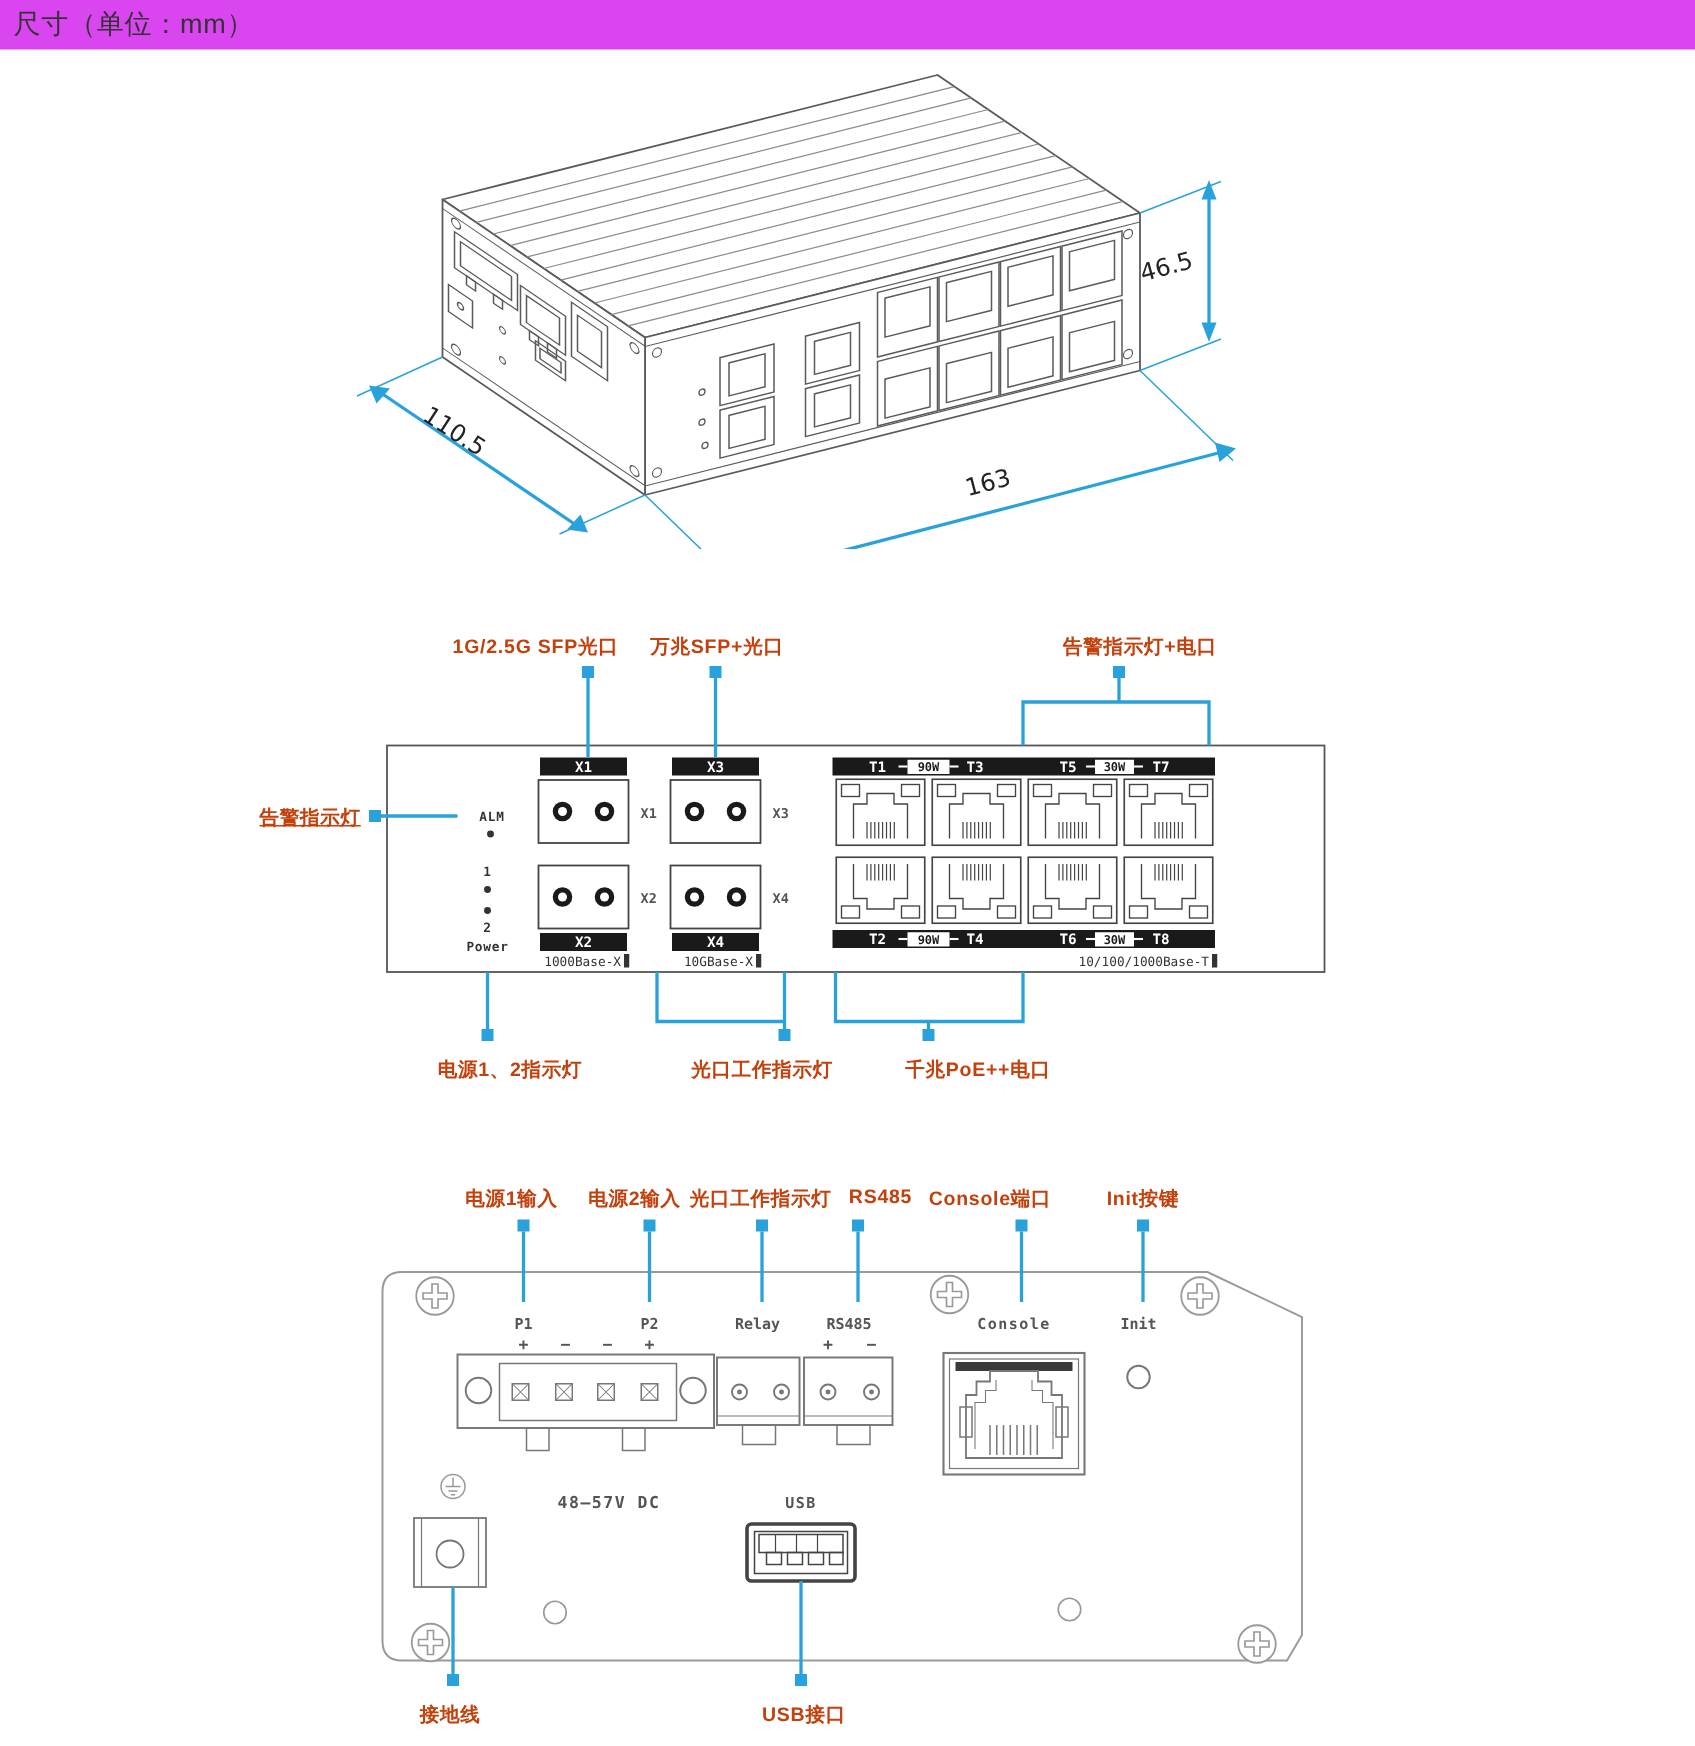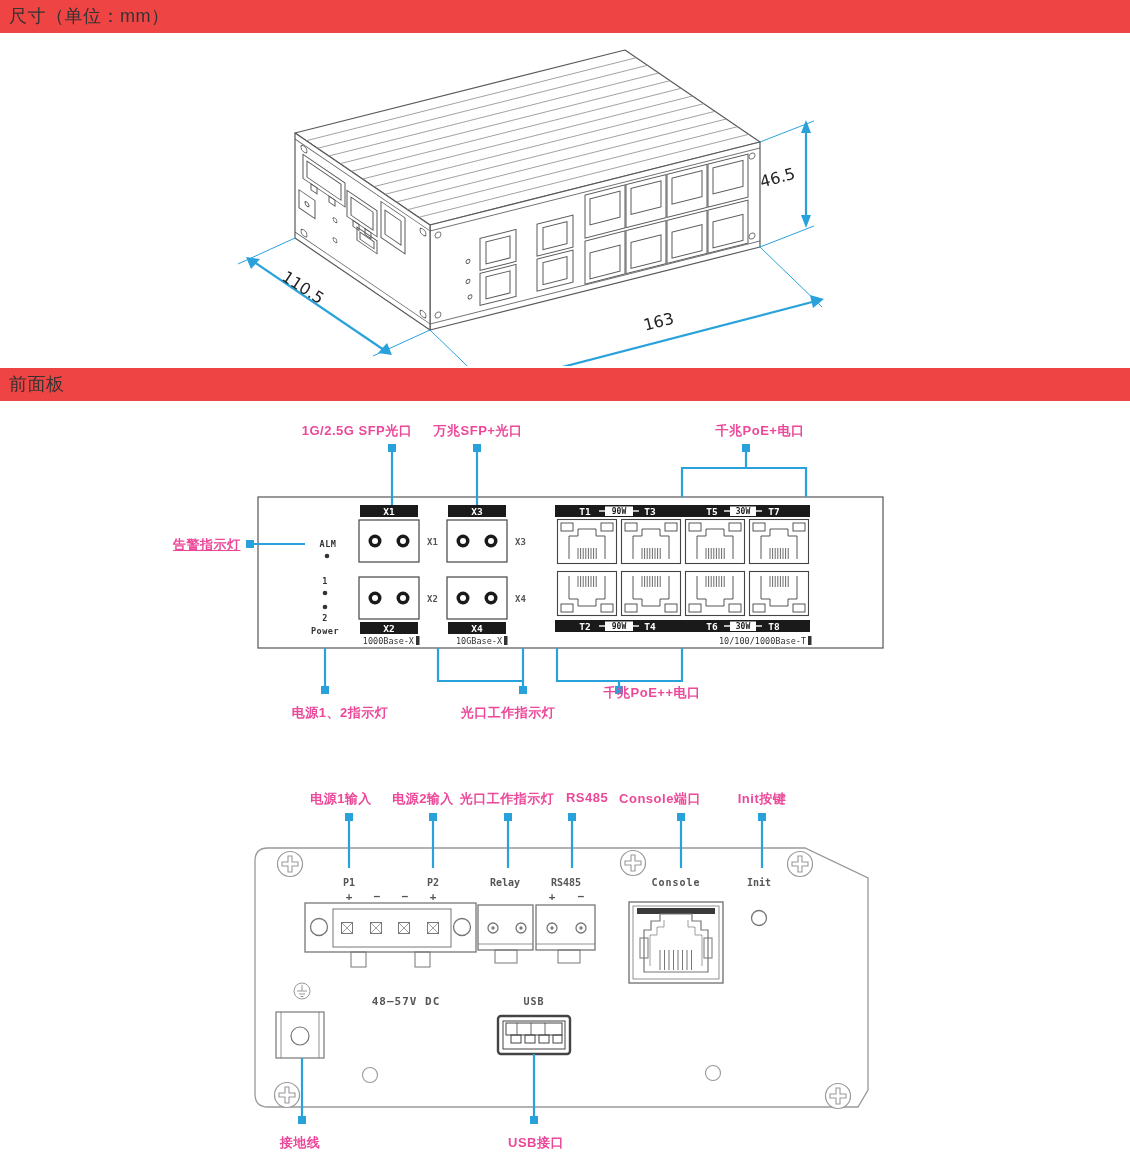--- a/index.html
+++ b/index.html
@@ -1,36 +1,33 @@
 <!DOCTYPE html>
 <html><head>
 <meta charset="utf-8">
 <style>
   html,body{margin:0;padding:0;background:#fff;}
   #page{position:relative;width:1130px;height:1164px;background:#fff;overflow:hidden;
         font-family:"Liberation Sans",sans-serif;}
-  .band{position:absolute;left:0;width:1130px;height:33px;background:#ef4444;}
+  .band{position:absolute;left:0;width:1130px;height:33px;background:#d946ef;}
   .band .band-title{font-size:18px;line-height:33px;padding-left:9px;color:#333;font-weight:500;letter-spacing:.5px;}
-  .cn-label{position:absolute;font-size:13px;font-weight:600;color:#ec4899;white-space:nowrap;
+  .cn-label{position:absolute;font-size:13px;font-weight:600;color:#c2410c;white-space:nowrap;
             transform:translateX(-50%);letter-spacing:.5px;}
   .cn-label.left-align{transform:none;text-decoration:underline;}
   svg{position:absolute;}
   svg text{font-family:"DejaVu Sans Mono","Liberation Mono",monospace;}
   .dimtxt{font-family:"DejaVu Sans","Liberation Sans",sans-serif;font-size:16px;fill:#222;}
 </style>
 </head>
 <body>
 
 <div id="page">
 
   <div class="band" style="top:0">
     <div class="band-title">尺寸（单位：mm）</div>
-  </div>
-  <div class="band" style="top:368px">
-    <div class="band-title">前面板</div>
   </div>
 
   <svg style="left:0;top:36px" width="1130" height="330" viewBox="0 36 1130 330">
     <g stroke="#5a5a5a" stroke-width="1.2" fill="#fff" stroke-linejoin="round">
 
       <polygon points="430,225 760,142 625,50 295,133"></polygon>
 
       <polygon points="430,225 760,142 760,247 430,330"></polygon>
 
       <polygon points="295,133 430,225 430,330 295,238"></polygon>
@@ -291,25 +288,25 @@
       <line x1="523" y1="648" x2="523" y2="688" stroke-width="2.2"></line>
         <rect x="519" y="686" width="8" height="8" stroke="none"></rect>
       <polyline points="557,648 557,681 682,681 682,648" fill="none" stroke-width="2.2"></polyline>
       <line x1="619" y1="681" x2="619" y2="688" stroke-width="2.2"></line>
         <rect x="615" y="686" width="8" height="8" stroke="none"></rect>
     </g>
   </svg>
 
   <div class="cn-label" style="left:357px;top:422px">1G/2.5G SFP光口</div>
   <div class="cn-label" style="left:478px;top:422px">万兆SFP+光口</div>
-  <div class="cn-label" style="left:760px;top:422px">千兆PoE+电口</div>
+  <div class="cn-label" style="left:760px;top:422px">告警指示灯+电口</div>
   <div class="cn-label left-align" style="left:173px;top:536px">告警指示灯</div>
   <div class="cn-label" style="left:340px;top:704px">电源1、2指示灯</div>
   <div class="cn-label" style="left:508px;top:704px">光口工作指示灯</div>
-  <div class="cn-label" style="left:652px;top:684px">千兆PoE++电口</div>
+  <div class="cn-label" style="left:652px;top:704px">千兆PoE++电口</div>
 
   <svg style="left:0;top:778px" width="1130" height="386" viewBox="0 778 1130 386">
     <defs>
       <g id="screw">
         <circle r="12.5" fill="#fff" stroke="#999" stroke-width="1.2"></circle>
         <path d="M-2,-8 h4 v6 h6 v4 h-6 v6 h-4 v-6 h-6 v-4 h6 z" fill="none" stroke="#999" stroke-width="1.1"></path>
       </g>
     </defs>
 
     <path d="M268,848 H805 L868,878 V1090 L858,1107 H268 Q255,1107 255,1094 V861 Q255,848 268,848 Z" fill="#fff" stroke="#999" stroke-width="1.3"></path>

